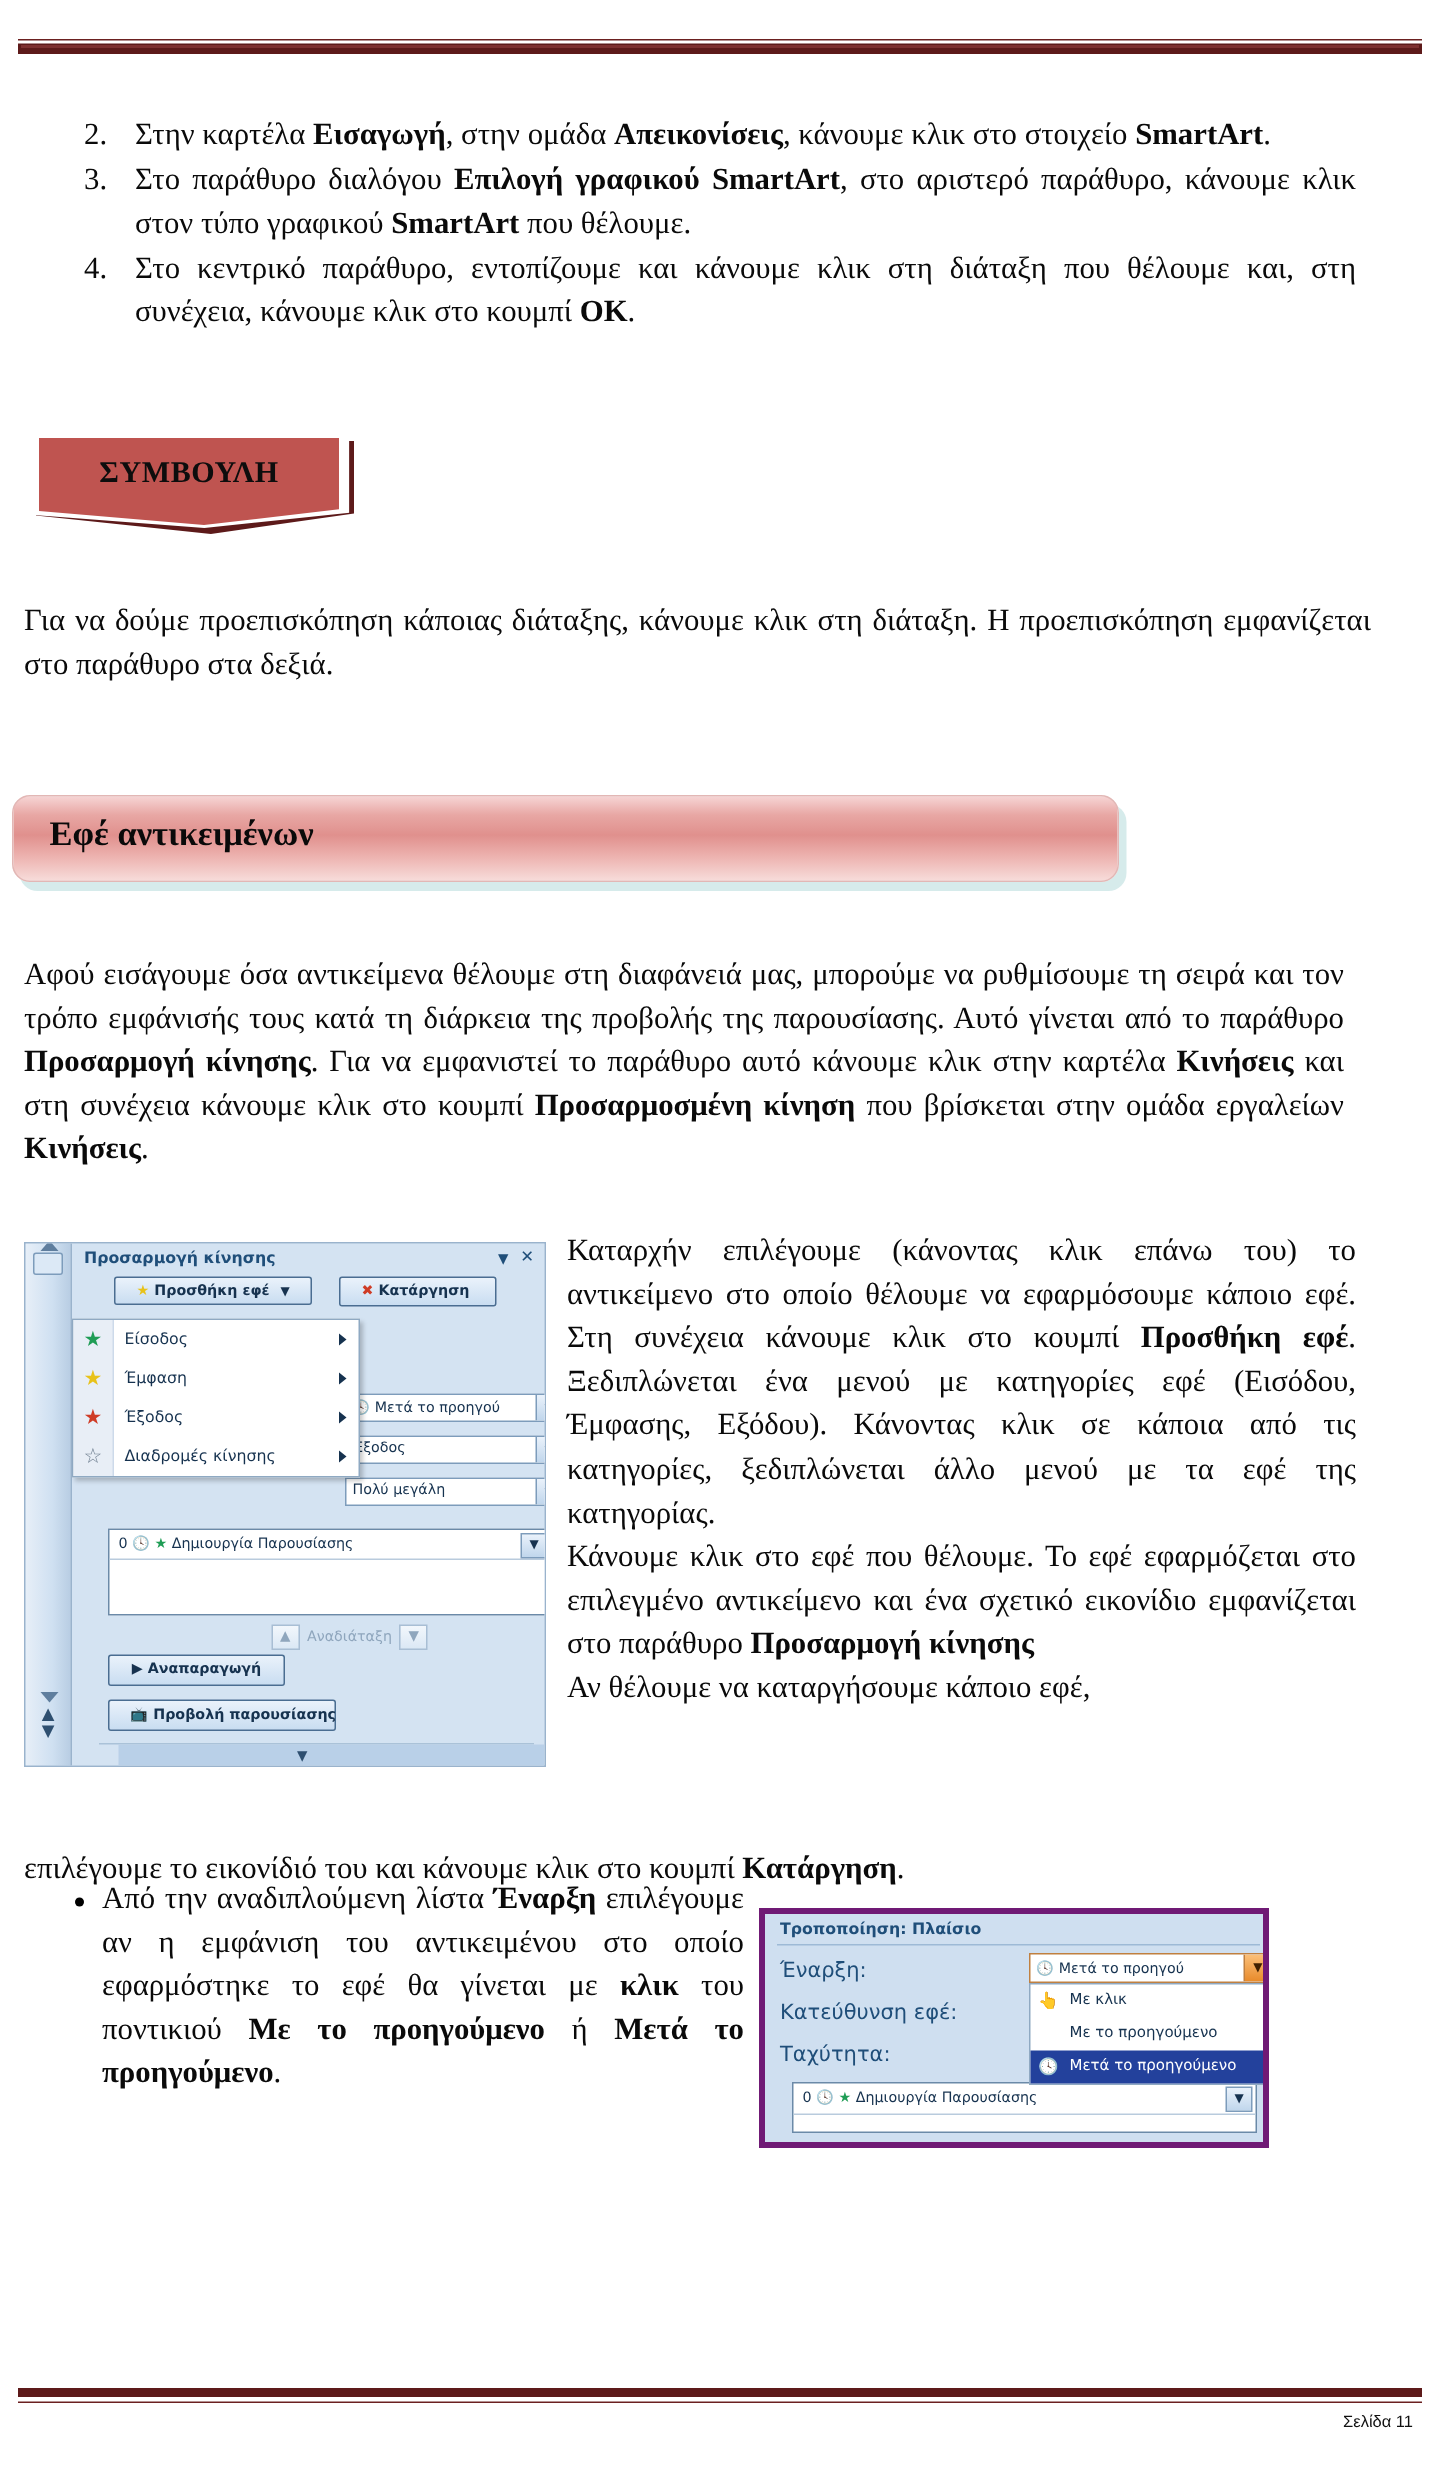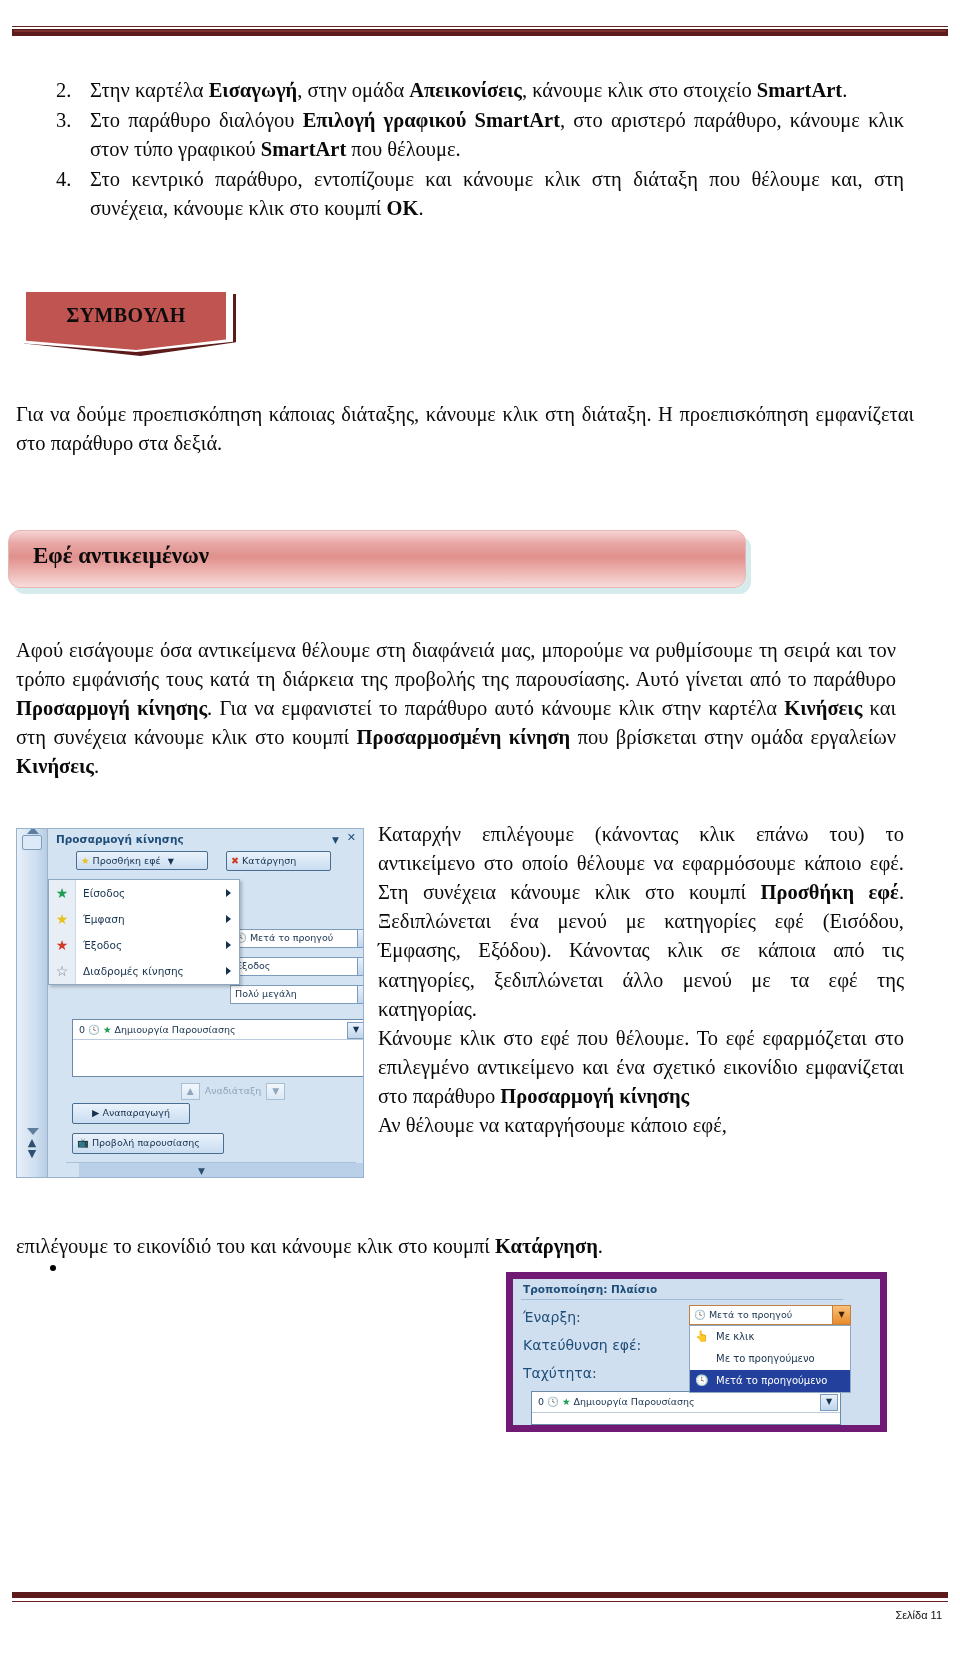--- a/index.html
+++ b/index.html
@@ -341,22 +341,23 @@
     line-height: 11px;
   }
   .pp-btn {
     position: absolute;
     background: linear-gradient(to bottom,#eaf2fb,#c9ddf1);
     border: 1px solid #4a6d91;
     border-radius: 2px;
     box-sizing: border-box;
     color: #16324f;
     font-size: 9.5px;
-    padding: 3px 4px;
+    padding: 3px 14px;
     white-space: nowrap;
+    font-weight: bold;
   }
   .pp-addeffect { left: 28px; top: 22px; width: 132px; height: 19px; }
   .pp-remove    { left: 178px; top: 22px; width: 105px; height: 20px; }
   .pp-play      { left: 24px; top: 274px; width: 118px; height: 21px; text-align: center; }
   .pp-slideshow { left: 24px; top: 304px; width: 152px; height: 21px; }
 
   .pp-caret-sm {
     display: inline-block;
     margin-left: 4px;
     color: #16324f;
@@ -494,24 +495,24 @@
   .pp-bottom-strip {
     position: absolute;
     left: 31px; bottom: 0;
     right: 0; height: 14px;
     background: #b9d0e8;
   }
 
   
   .pp2 {
     position: relative;
-    width: 381px;
+    width: 340px;
     height: 160px;
     background: #cfdff0;
-    border: 7px solid #701a75;
+    border: 4px solid #701a75;
     box-sizing: border-box;
     font-family: "DejaVu Sans", "Liberation Sans", sans-serif;
     font-size: 9.5px;
     color: #16324f;
     overflow: hidden;
   }
   .pp2-title {
     position: absolute;
     left: 10px; top: 4px;
     font-weight: bold;
@@ -756,20 +757,21 @@
 
   <div class="flow-text body-text">Καταρχήν επιλέγουμε (κάνοντας κλικ επάνω του) το αντικείμενο στο οποίο θέλουμε να εφαρμόσουμε κάποιο εφέ. Στη συνέχεια κάνουμε κλικ στο κουμπί <b>Προσθήκη εφέ</b>. Ξεδιπλώνεται ένα μενού με κατηγορίες εφέ (Εισόδου, Έμφασης, Εξόδου). Κάνοντας κλικ σε κάποια από τις κατηγορίες, ξεδιπλώνεται άλλο μενού με τα εφέ της κατηγορίας.<br>Κάνουμε κλικ στο εφέ που θέλουμε. Το εφέ εφαρμόζεται στο επιλεγμένο αντικείμενο και ένα σχετικό εικονίδιο εμφανίζεται στο παράθυρο <b>Προσαρμογή κίνησης</b><br>Αν θέλουμε να καταργήσουμε κάποιο εφέ,</div>
 </div>
 
 <div class="after-float body-text">επιλέγουμε το εικονίδιό του και κάνουμε κλικ στο κουμπί <b>Κατάργηση</b>.</div>
 
 <div class="bullet-area">
   <div class="bullet-row">
     <div class="bullet-col-left body-text">
       <span class="bullet-dot"></span>
+      <span>Από την αναδιπλούμενη λίστα <b>Έναρξη</b> επιλέγουμε αν η εμφάνιση του αντικειμένου στο οποίο εφαρμόστηκε το εφέ θα γίνεται με <b>κλικ</b> του ποντικιού <b>Με το προηγούμενο</b> ή <b>Μετά το προηγούμενο</b>.</span>
     </div>
 
     <div class="shot2">
       <div class="pp2">
         <div class="pp2-title">Τροποποίηση: Πλαίσιο</div>
         <div class="pp2-titlerule"></div>
 
         <div class="pp2-lab pp2-l1">Έναρξη:</div>
         <div class="pp2-lab pp2-l2">Κατεύθυνση εφέ:</div>
         <div class="pp2-lab pp2-l3">Ταχύτητα:</div>

